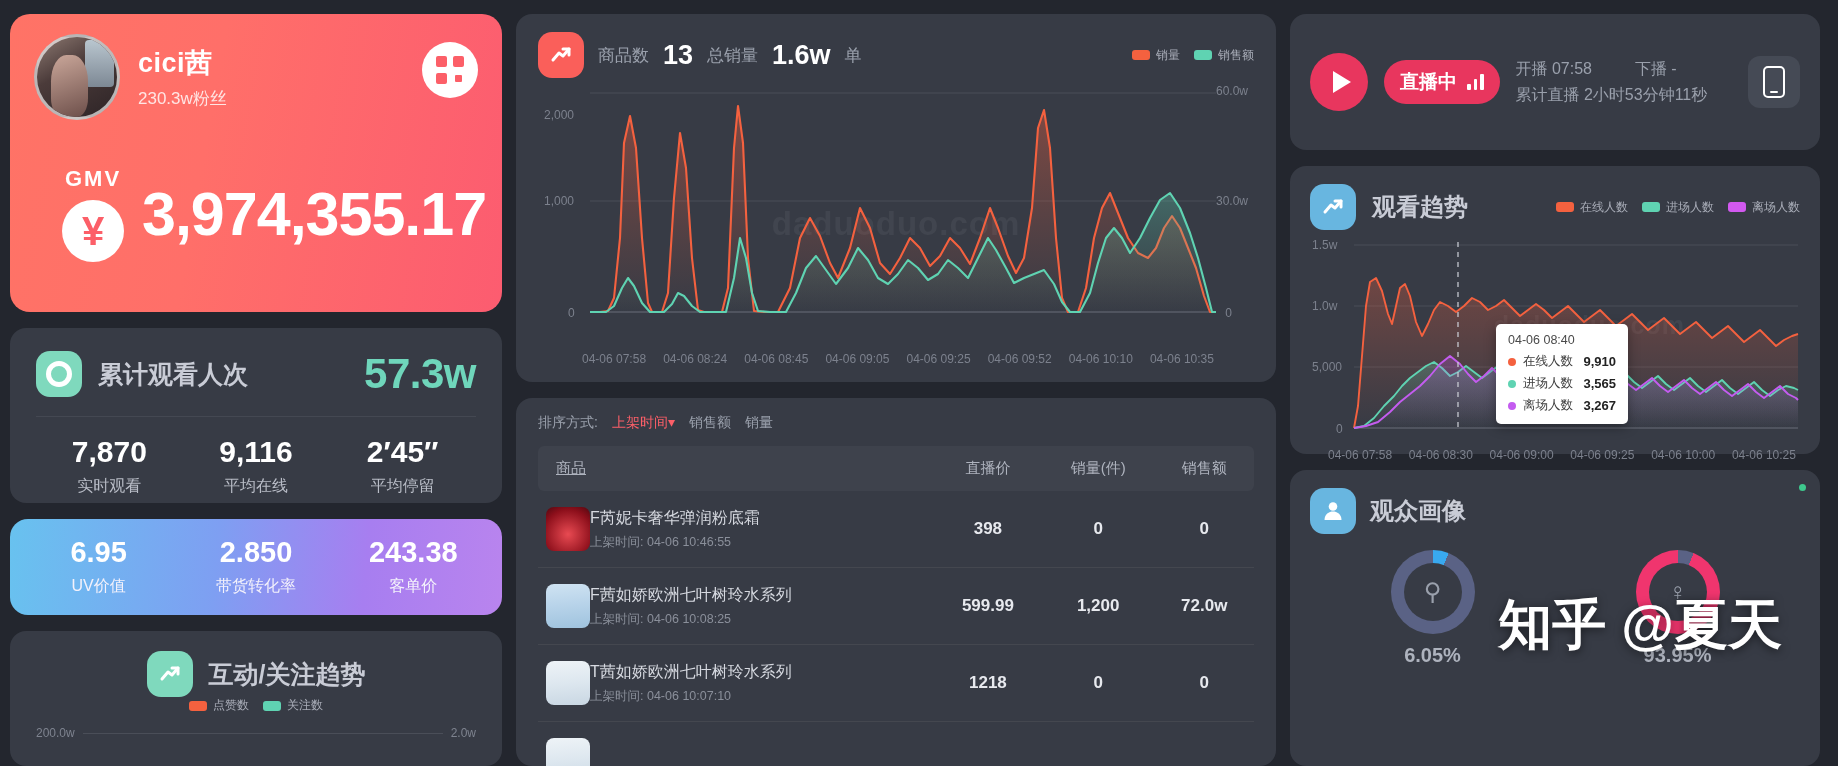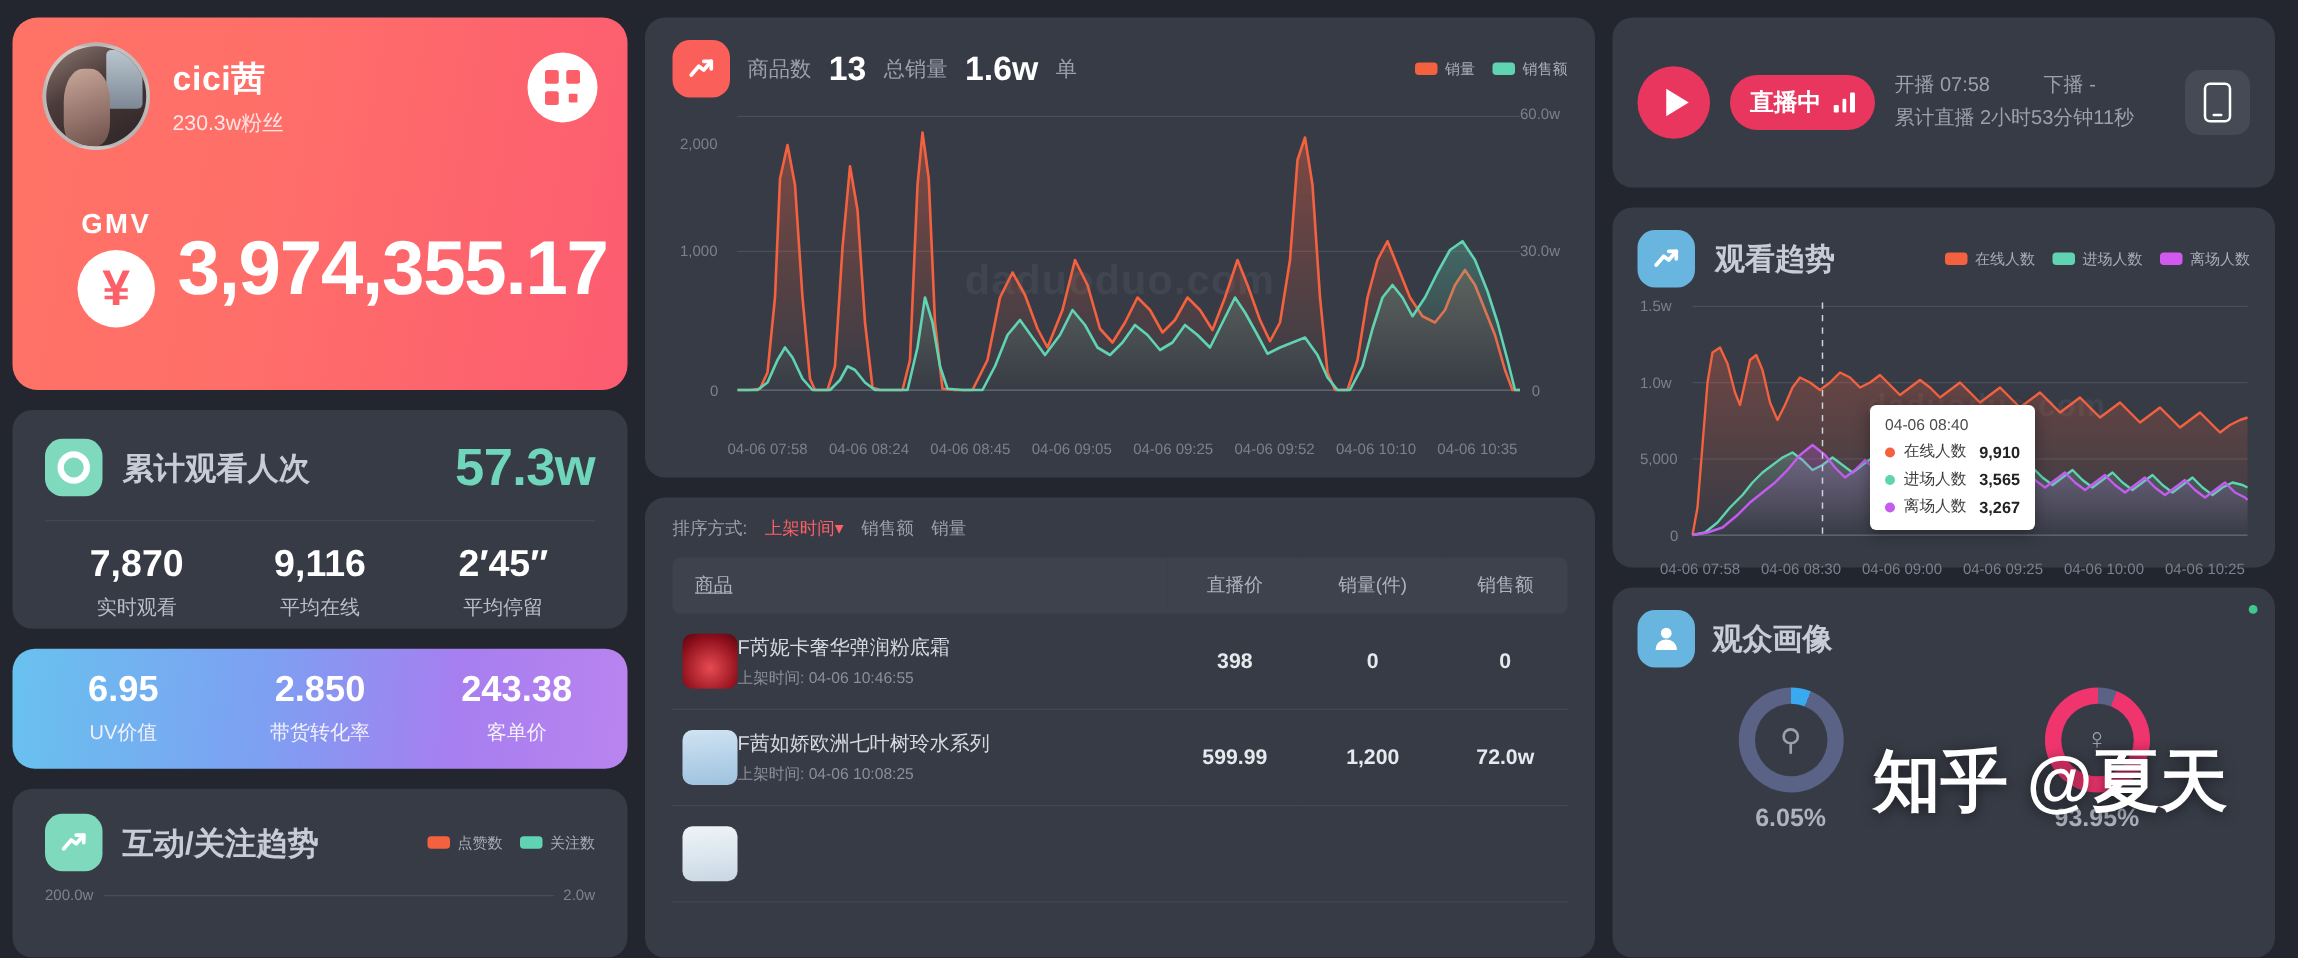--- a/index.html
+++ b/index.html
@@ -81,21 +81,21 @@
   
   .grad-card {
     background: linear-gradient(95deg, #68c2ef 0%, #7e9ff2 42%, #a77ef0 72%, #b984ee 100%);
     border-radius: 18px; padding: 24px 10px 26px 10px; display:flex; height: 96px; align-items:center;
   }
   .grad-card .stat-v { font-size: 29px; }
   .grad-card .stat-l { color:#f3f1fb; font-size: 16px; }
 
   
   .inter-card { padding: 20px 26px 0 26px; height: 140px; overflow: hidden; }
-  .inter-head { display:flex; align-items:center; justify-content:space-between; }
+  .inter-head { display:flex; align-items:center; justify-content:space-between;flex-direction:column; }
   .legend { display:flex; gap: 14px; align-items:center; }
   .lg { display:flex; align-items:center; gap:6px; }
   .lg-sw { width: 18px; height: 10px; border-radius: 3px; display:block; }
   .lg-t { color:#a9adb8; font-size: 12px; }
   .axis-lbl { color:#7e838f; font-size: 12px; }
   .inter-axis { display:flex; align-items:center; gap:8px; margin-top: 12px;}
   .inter-axis .line { flex:1; height:1px; background:#4a4e58; }
 
   
   .sales-card { padding: 18px 22px 14px 22px; height: 368px; position: relative; }
@@ -404,20 +404,34 @@
               </div>
             </td>
             <td>599.99</td>
             <td>1,200</td>
             <td>72.0w</td>
           </tr>
           <tr>
             <td>
               <div class="pcell">
                 <span class="pthumb c"></span>
+                <span>
+                  <span class="pname2" style="display:block">T茜如娇欧洲七叶树玲水系列</span>
+                  <span class="ptime" style="display:block">上架时间: 04-06 10:07:10</span>
+                </span>
+              </div>
+            </td>
+            <td>1218</td>
+            <td>0</td>
+            <td>0</td>
+          </tr>
+          <tr>
+            <td>
+              <div class="pcell">
+                <span class="pthumb c"></span>
               </div>
             </td>
             <td></td>
             <td></td>
             <td></td>
           </tr>
         </tbody>
       </table>
     </div>
 

